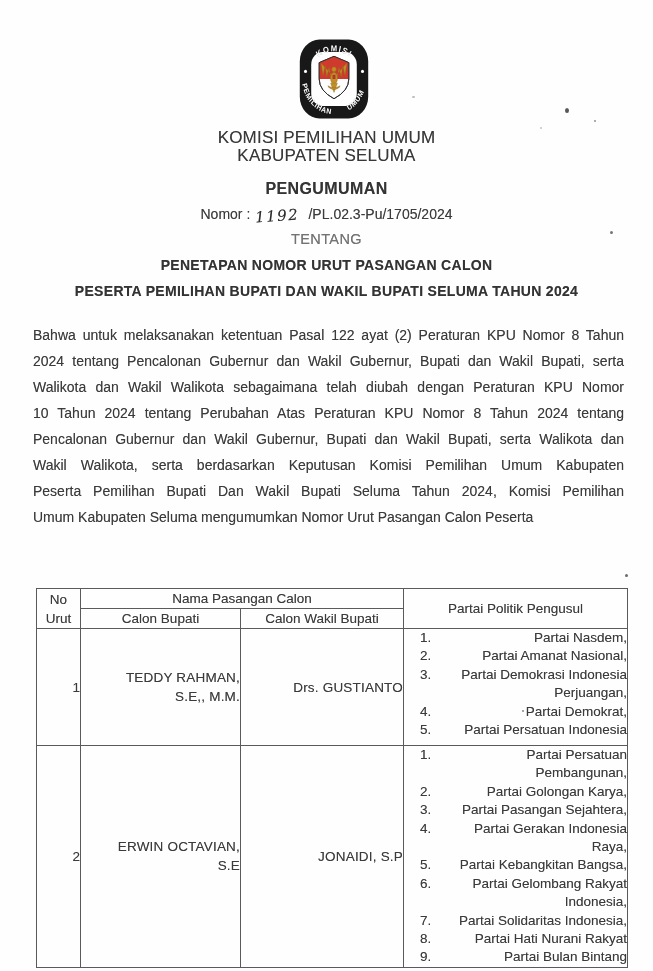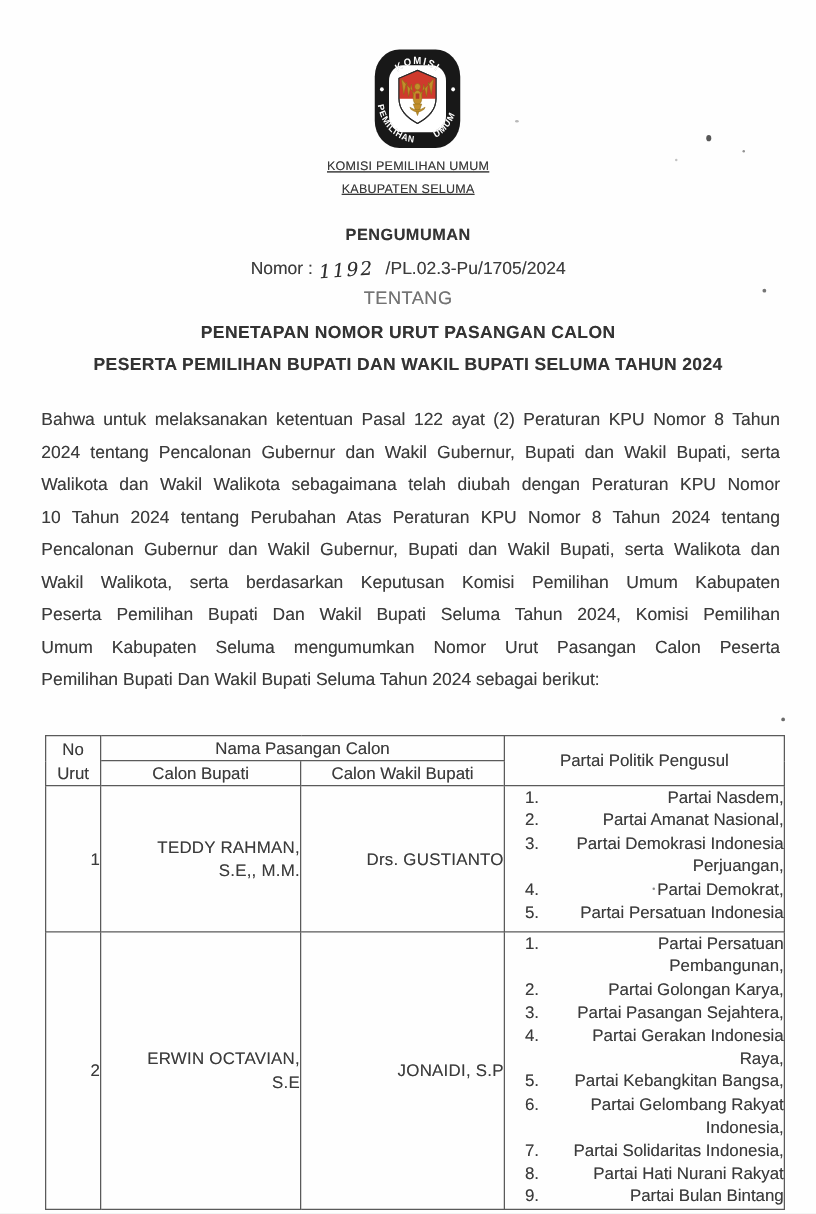--- a/index.html
+++ b/index.html
@@ -6,22 +6,22 @@
   #page {
     position:relative; width:653px; height:971px; margin:0 auto;
     background:#fefefe; overflow:hidden;
     font-family:"Liberation Sans", sans-serif; color:#3d3d3d;
     text-shadow:0 0 .5px rgba(40,40,40,.45);
   }
   .abs { position:absolute; }
   .ctr { left:0; right:0; text-align:center; }
 
   
-  .org-line { font-size:10px; letter-spacing:.2px; color:#383838;text-decoration:underline; }
-  .doc-type { font-size:13px; font-weight:bold; letter-spacing:.4px; color:#343434; }
+  .org-line { font-size:17px; letter-spacing:.2px; color:#383838; }
+  .doc-type { font-size:16px; font-weight:bold; letter-spacing:.4px; color:#343434; }
   .nomor-line { font-size:14px; color:#3c3c3c; }
   .handwritten {
     display:inline-block; font-family:"DejaVu Serif", serif; font-style:italic;
     font-size:15px; letter-spacing:1.5px; color:#2e2e2e;
     transform:rotate(-4deg) translateY(2px); margin:0 9px 0 5px;
   }
   .about { font-size:14.5px; font-weight:normal; letter-spacing:.4px; color:#737373; }
   .subject { font-size:14px; font-weight:bold; letter-spacing:.3px; color:#333; }
 
   
@@ -104,21 +104,20 @@
 
   <div class="abs" id="body-par">
       <div class="pline">Bahwa untuk melaksanakan ketentuan Pasal 122 ayat (2) Peraturan KPU Nomor 8 Tahun</div>
       <div class="pline">2024 tentang Pencalonan Gubernur dan Wakil Gubernur,  Bupati dan Wakil Bupati, serta</div>
       <div class="pline">Walikota dan Wakil Walikota sebagaimana telah diubah dengan Peraturan KPU Nomor</div>
       <div class="pline">10 Tahun 2024 tentang Perubahan Atas Peraturan KPU Nomor 8 Tahun 2024 tentang</div>
       <div class="pline">Pencalonan Gubernur dan Wakil Gubernur,  Bupati dan Wakil Bupati, serta Walikota dan</div>
       <div class="pline">Wakil Walikota, serta berdasarkan Keputusan Komisi Pemilihan Umum Kabupaten</div>
       <div class="pline">Peserta Pemilihan Bupati Dan Wakil Bupati Seluma Tahun 2024, Komisi Pemilihan</div>
       <div class="pline">Umum Kabupaten Seluma  mengumumkan Nomor Urut Pasangan Calon Peserta</div>
-      <div class="pline">Pemilihan Bupati Dan Wakil Bupati Seluma Tahun 2024 sebagai berikut:</div>
     </div>
 
   <table id="cand-table">
     <colgroup>
       <col style="width:44px">
         <col style="width:160px">
         <col style="width:163px">
         <col style="width:224px">
     </colgroup>
     <thead>

